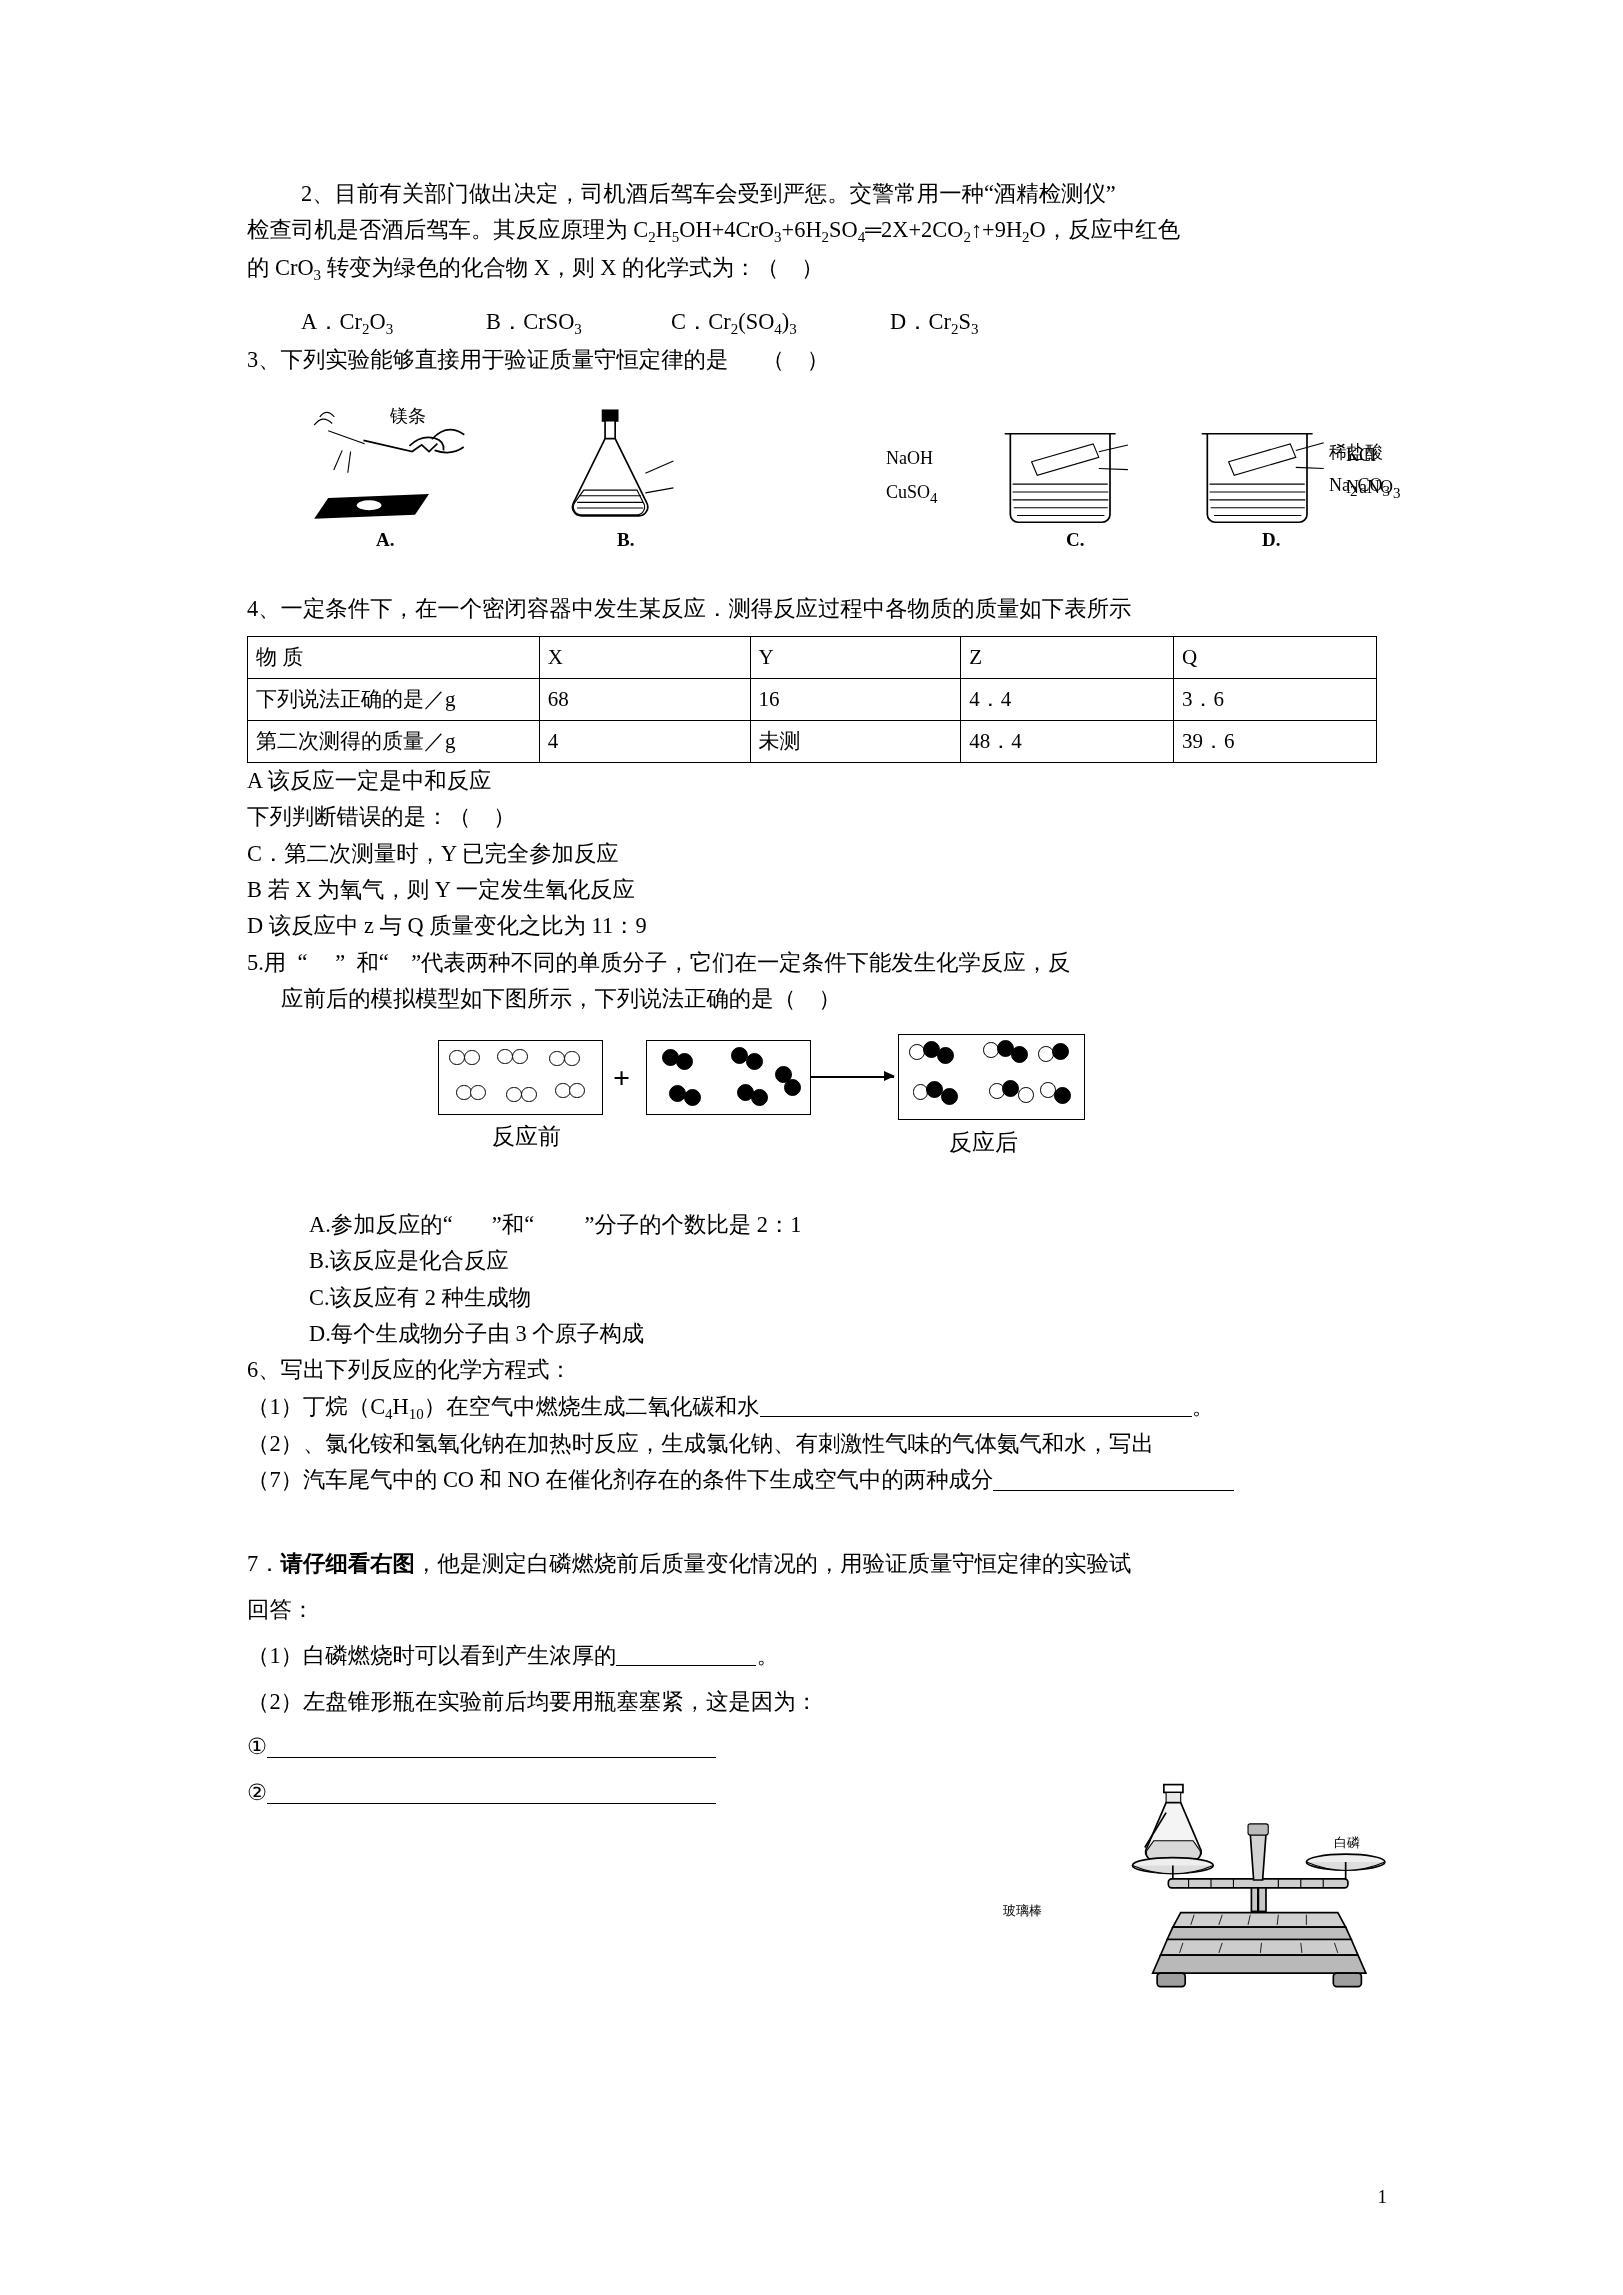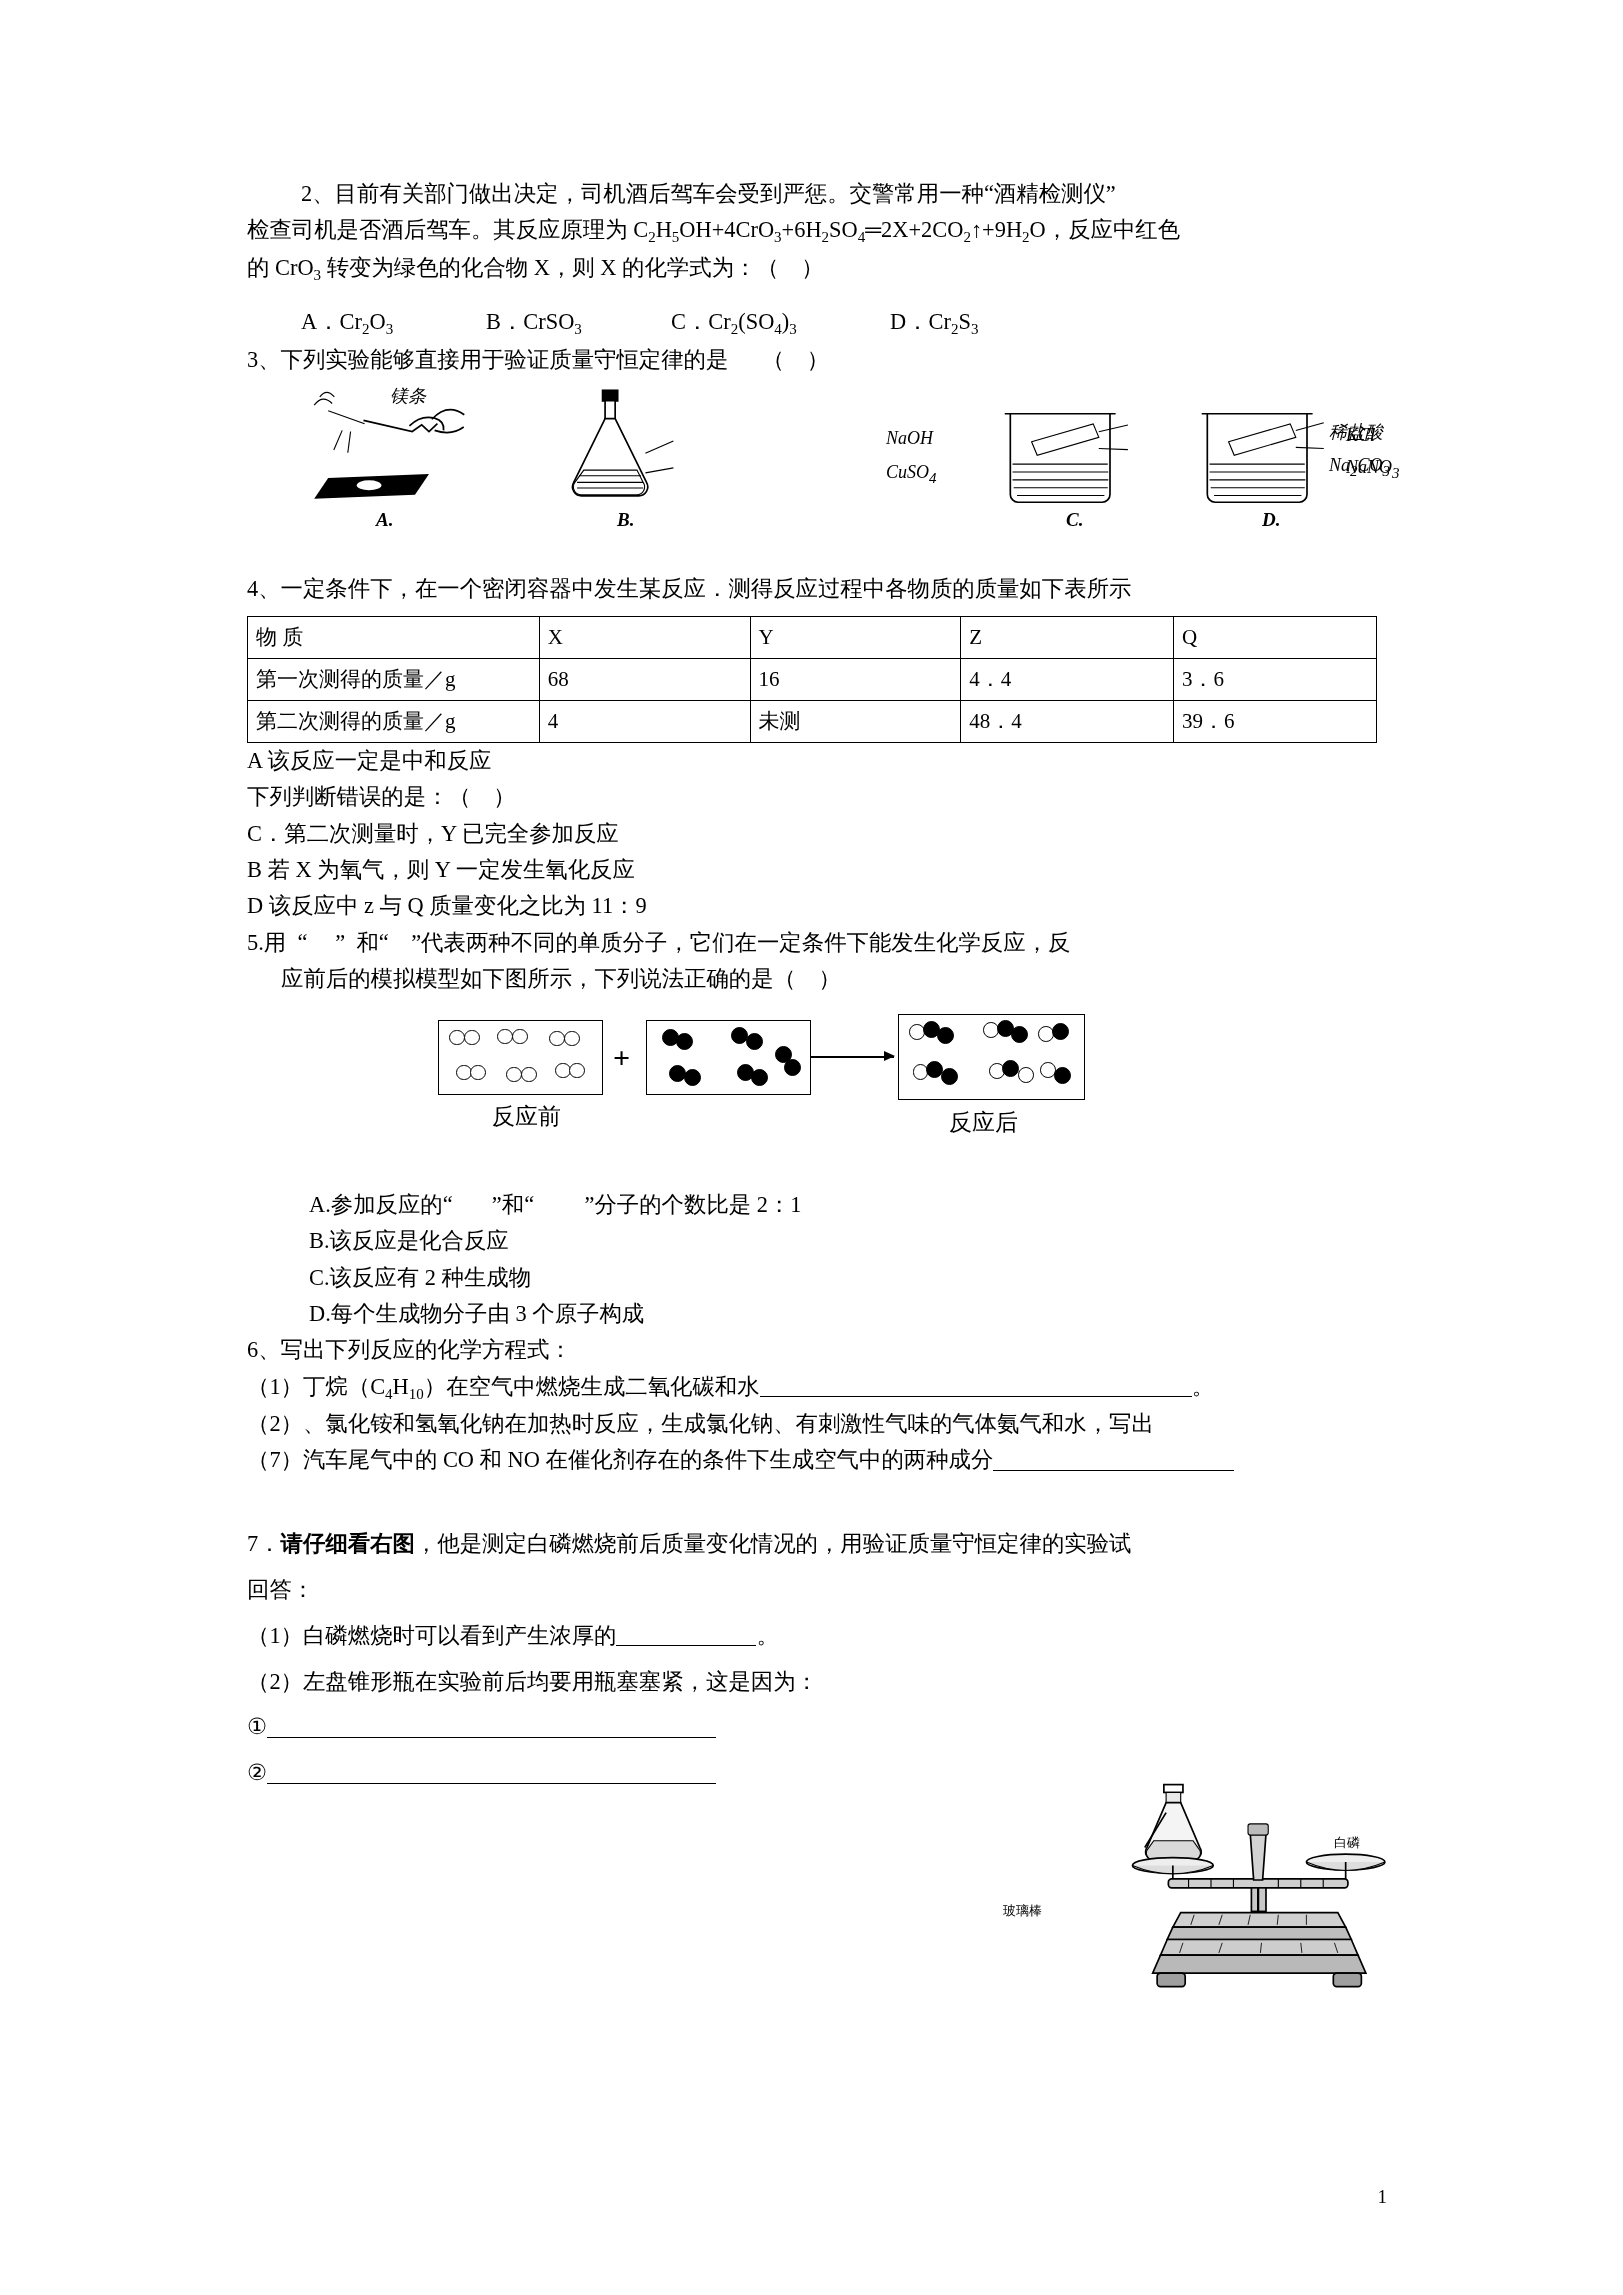--- a/index.html
+++ b/index.html
@@ -44,23 +44,22 @@
   }
   .q-opts .opt { }
   .op1 { width: 185px; }
   .op2 { width: 185px; }
   .op3 { width: 219px; }
 
   
   .fig3 {
     position: relative;
     height: 157px;
-    margin-top: 2px;
+    margin-top: 22px;
     margin-left: 28px;
-    font-style: italic;
   }
   .fig3 .lbl {
     position: absolute;
     font-size: 19px;
     font-weight: bold;
   }
   .fig3 .tag {
     position: absolute;
     font-size: 18px;
   }
@@ -248,21 +247,21 @@
     <table class="data">
       <tbody>
           <tr>
         <td class="c0">物    质</td>
         <td class="c1">X</td>
         <td class="c2">Y</td>
         <td class="c2">Z</td>
         <td class="c3">Q</td>
       </tr>
       <tr>
-        <td class="c0">第一次测得的质量／g</td>
+        <td class="c0">下列说法正确的是／g</td>
         <td class="c1">68</td>
         <td class="c2">16</td>
         <td class="c2">4．4</td>
         <td class="c3">3．6</td>
       </tr>
       <tr>
         <td class="c0">第二次测得的质量／g</td>
         <td class="c1">4</td>
         <td class="c2">未测</td>
         <td class="c2">48．4</td>

